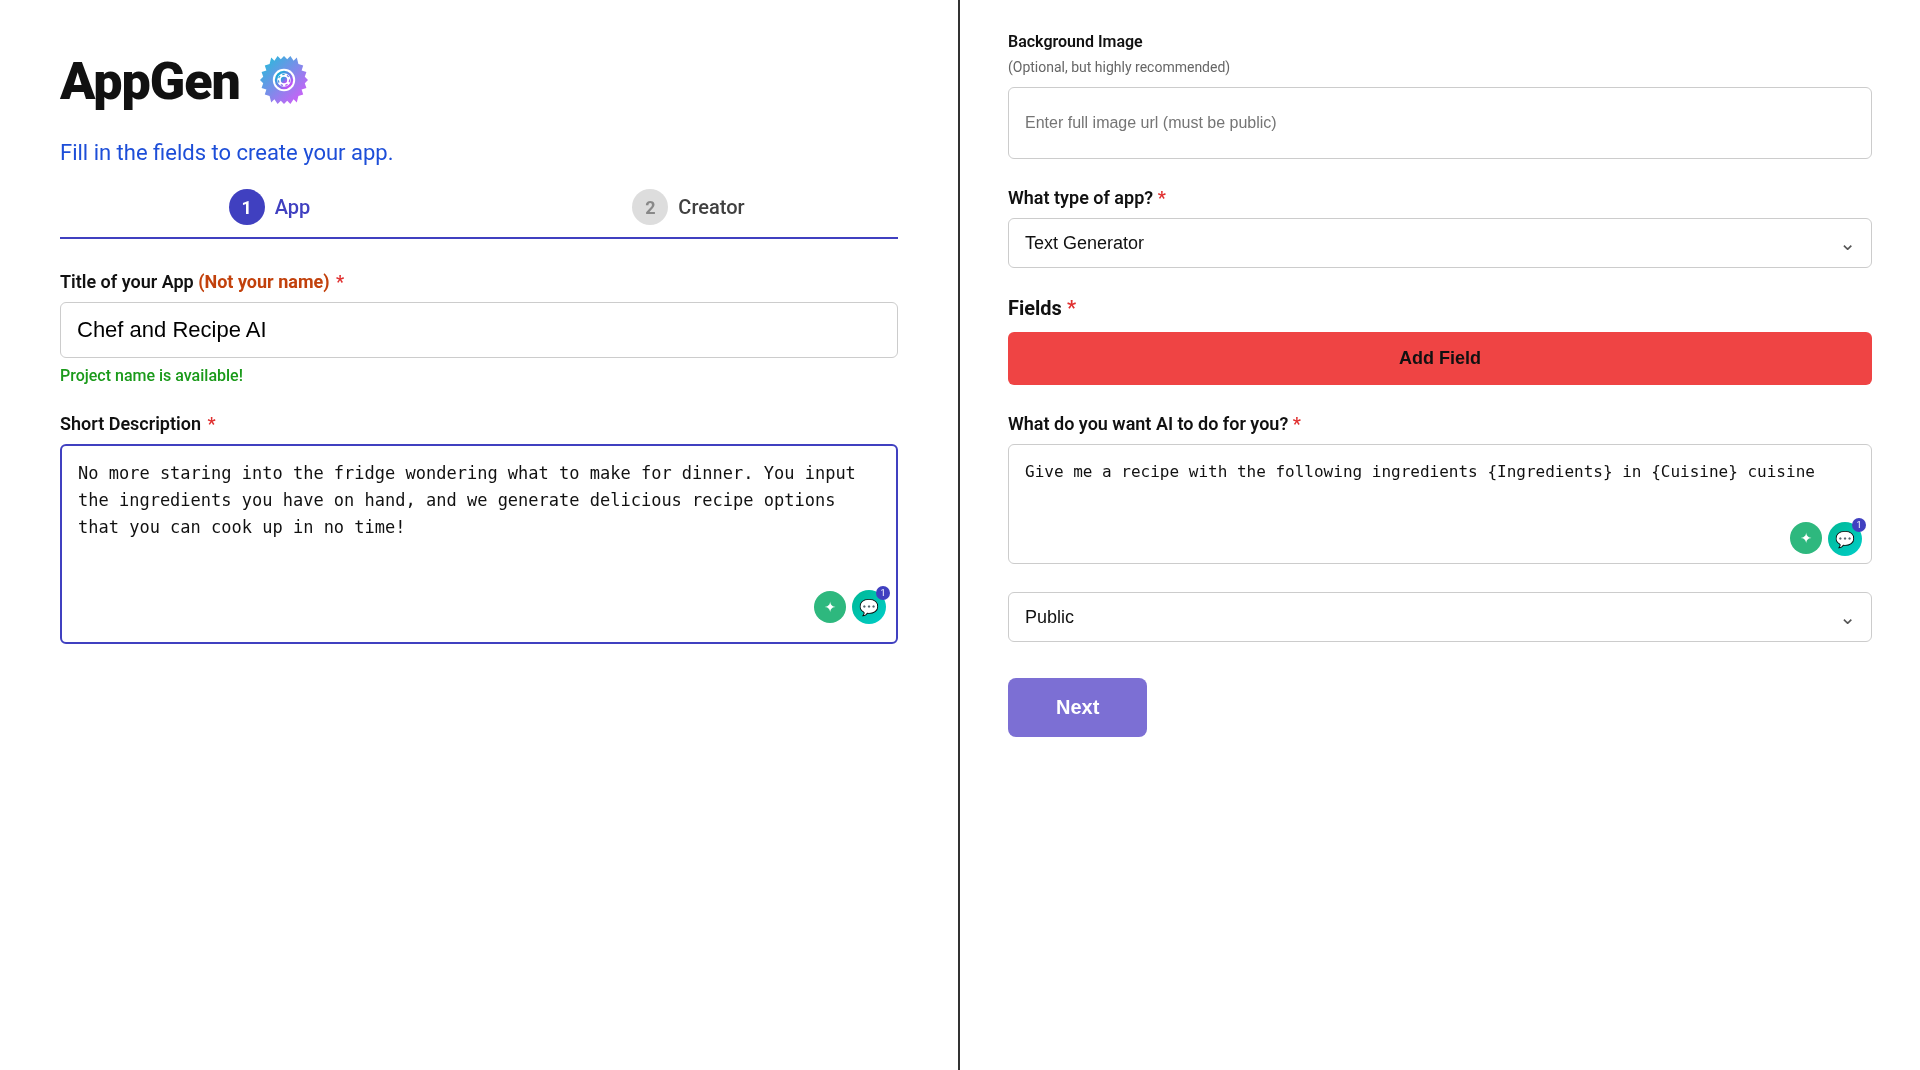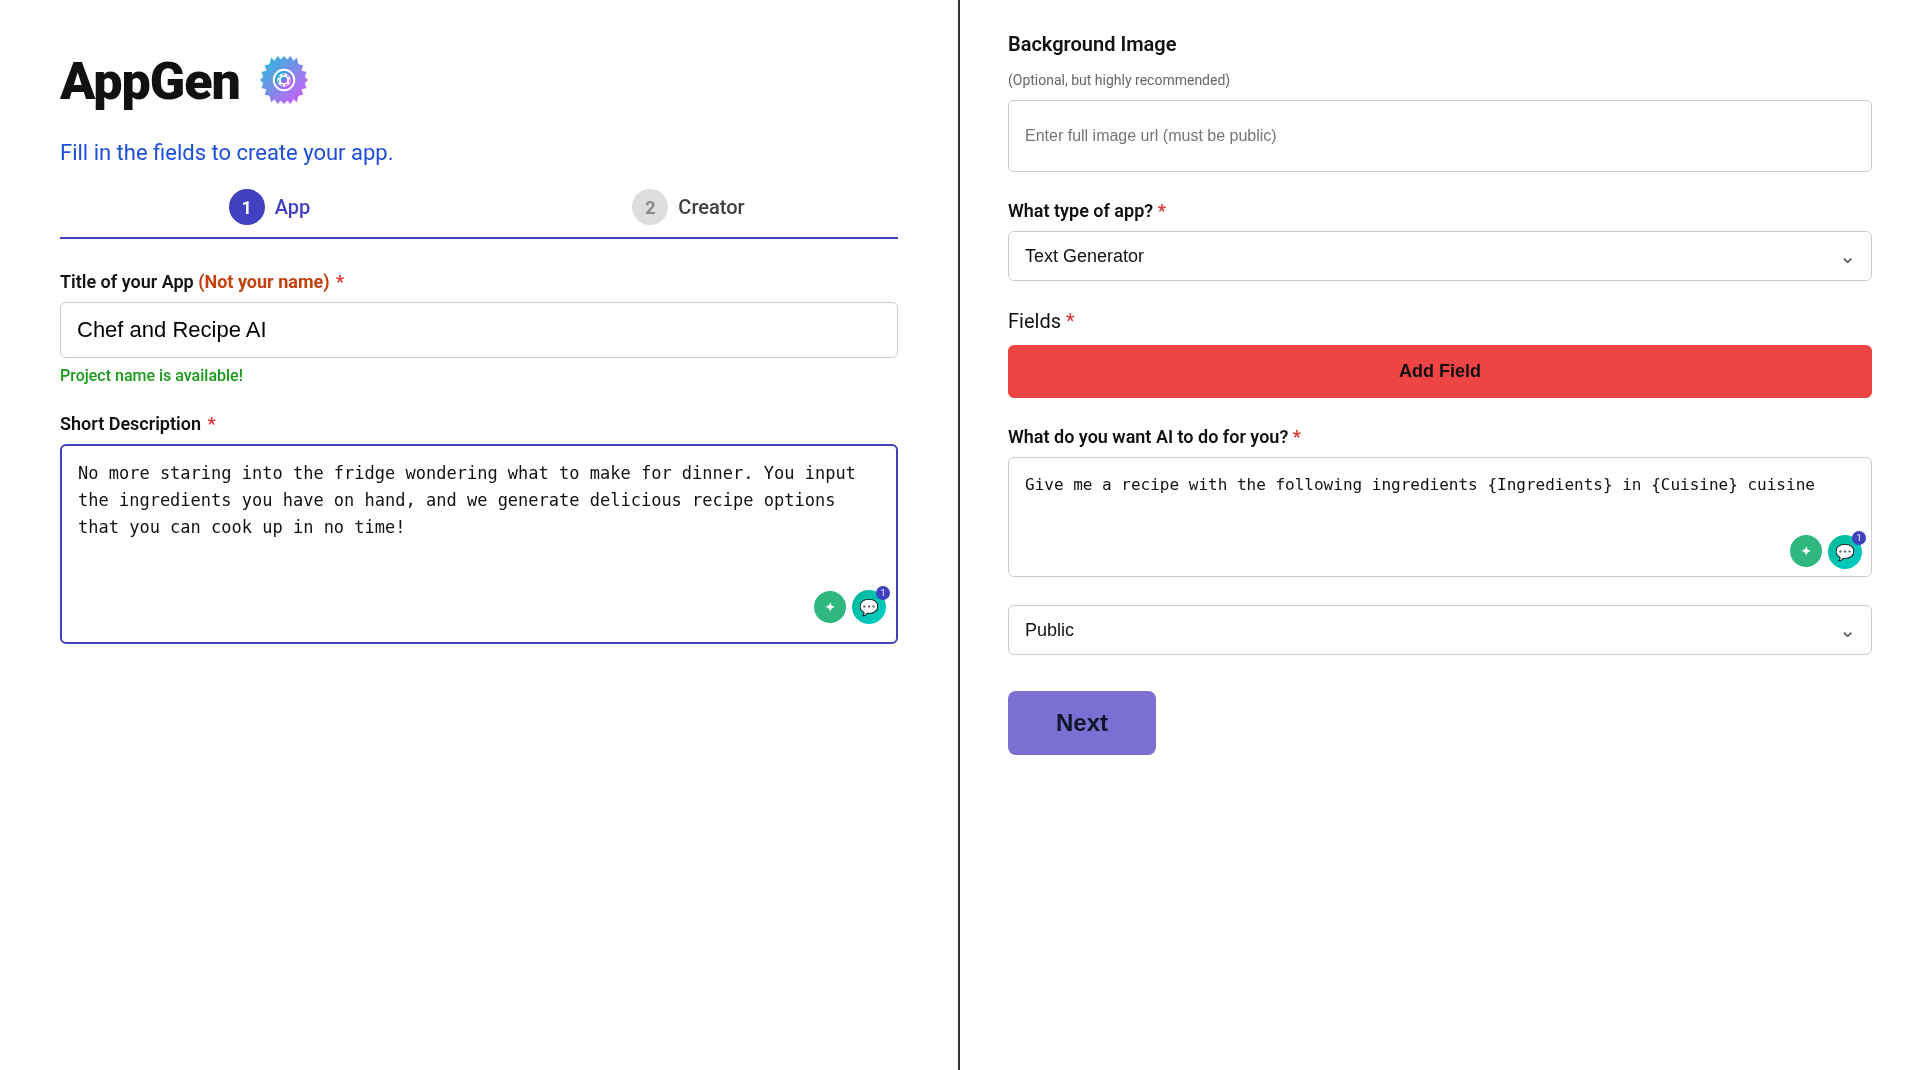--- a/index.html
+++ b/index.html
@@ -171,24 +171,24 @@
       padding: 32px 48px;
       overflow-y: auto;
       background: #fff;
     }
 
     .right-section {
       margin-bottom: 28px;
     }
 
     .section-title {
-      font-size: 20px;
+      font-size: 16px;
       font-weight: 600;
       color: #111;
-      margin-bottom: 16px;
+      margin-bottom: 8px;
     }
 
     .section-subtitle {
       font-size: 14px;
       color: #666;
       margin-bottom: 12px;
     }
 
     .url-input {
       width: 100%;
@@ -222,21 +222,21 @@
       right: 16px;
       top: 50%;
       transform: translateY(-50%);
       pointer-events: none;
       color: #555;
       font-size: 20px;
     }
 
     .fields-label {
       font-size: 20px;
-      font-weight: 400;
+      font-weight: 700;
       color: #111;
       margin-bottom: 12px;
     }
 
     .required-star {
       color: #e03030;
     }
 
     .add-field-btn {
       width: 100%;
@@ -275,25 +275,25 @@
     .ai-textarea-icons {
       position: absolute;
       bottom: 12px;
       right: 10px;
       display: flex;
       gap: 6px;
     }
 
     .next-btn {
       background: #7c6fd4;
-      color: #0f172a;
+      color: #ffffff;
       border: none;
       border-radius: 8px;
       padding: 18px 48px;
-      font-size: 24px;
+      font-size: 20px;
       font-weight: 600;
       cursor: pointer;
       margin-top: 8px;
     }
 
     
     .icon-circle-green {
       width: 32px;
       height: 32px;
       background: #2eb87e;

